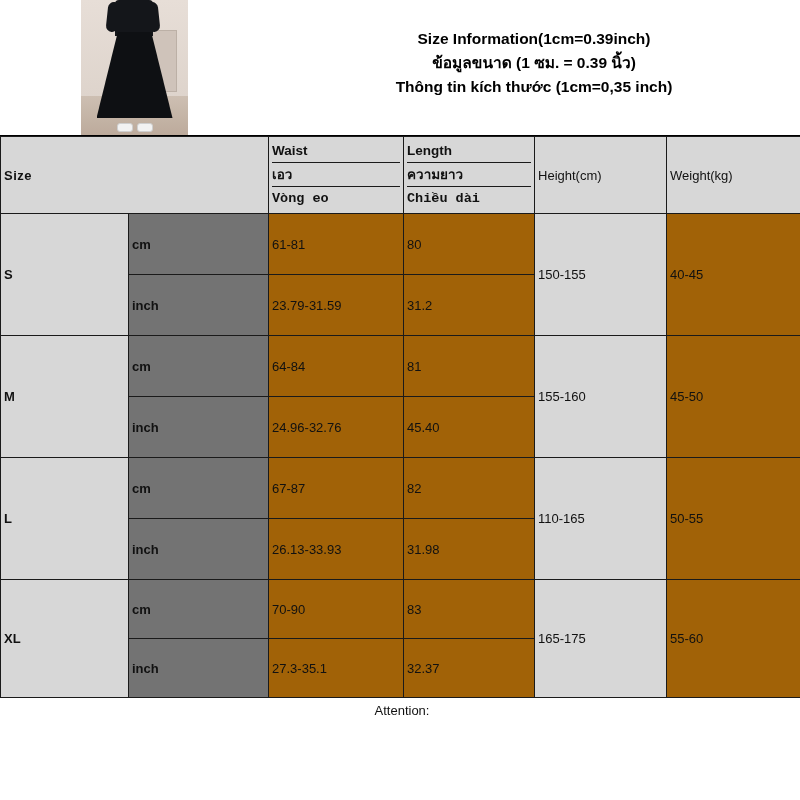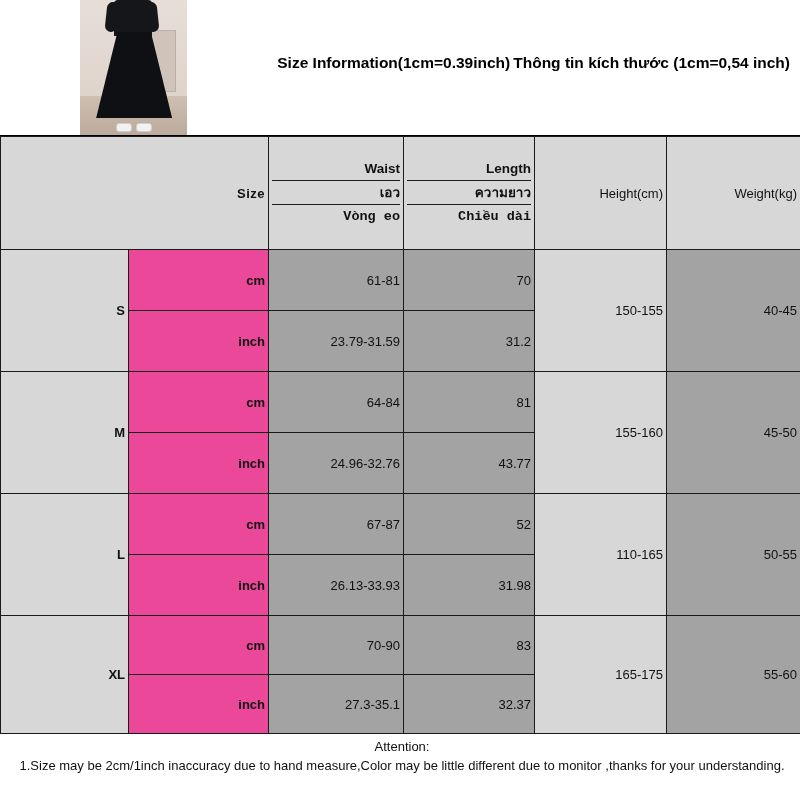--- a/index.html
+++ b/index.html
@@ -72,21 +72,21 @@
   .photo .shoe-l, .photo .shoe-r {
     position: absolute; bottom: 4px; width: 16px; height: 9px;
     background: #f2f2f2; border-radius: 3px; border:1px solid #cfcfcf;
   }
   .photo .shoe-l { left: 36px; }
   .photo .shoe-r { left: 56px; }
 
   .header-title {
     flex: 1;
     display: flex;
-    flex-direction: row;
+    flex-direction: column;
     align-items: center;
     justify-content: center;
     padding: 6px 10px 14px 10px;
     gap: 3px;
   }
   .header-title .line {
     font-weight: bold;
     font-size: 15.5px;
     color: #000;
     text-align: center;
@@ -95,37 +95,37 @@
   }
 
   
   table.size-table {
     width: 800px;
     border-collapse: collapse;
     table-layout: fixed;
   }
   table.size-table td {
     border: 1px solid #1a1a1a;
-    text-align: right;
+    text-align: left;
     vertical-align: middle;
     font-size: 13px;
     color: #111;
-    padding: 20px 3px;
+    padding: 2px 3px;
   }
   
   .c-size   { width: 128px; }
   .c-unit   { width: 140px; }
   .c-waist  { width: 135px; }
   .c-length { width: 131px; }
   .c-height { width: 132px; }
   .c-weight { width: 134px; }
 
   .grey { background: #d7d7d7; }
-  .light { background: #a3a3a3; }
-  .white { background: #ec4899; }
+  .light { background: #a16207; }
+  .white { background: #737373; }
 
   .hdr-size {
     font-size: 22px;
     font-weight: bold;
     letter-spacing: .5px;
   }
   .hdr-sub {
     font-size: 13.5px;
     font-weight: normal;
   }
@@ -176,21 +176,22 @@
         <div class="arm-l"></div>
         <div class="arm-r"></div>
         <div class="top"></div>
         <div class="skirt"></div>
         <div class="shoe-l"></div>
         <div class="shoe-r"></div>
       </div>
     </div>
     <div class="header-title">
       <div class="line">Size Information(1cm=0.39inch)</div>
-      <div class="line">Thông tin kích thước (1cm=0,54 inch)</div>
+      <div class="line">ข้อมูลขนาด (1 ซม. = 0.39 นิ้ว)</div>
+      <div class="line">Thông tin kích thước (1cm=0,35 inch)</div>
     </div>
   </div>
 
   <table class="size-table">
     <colgroup>
       <col class="c-size">
         <col class="c-unit">
         <col class="c-waist">
       <col class="c-length">
         <col class="c-height">
@@ -211,49 +212,49 @@
           <div class="row-line">Chiều dài</div>
         </td>
         <td class="grey hdr-sub">Height(cm)</td>
         <td class="grey hdr-sub">Weight(kg)</td>
       </tr>
 
       <tr>
         <td class="grey size-label" rowspan="2">S</td>
         <td class="white unit-label" style="height:61px">cm</td>
         <td class="light val">61-81</td>
-        <td class="light val">70</td>
+        <td class="light val">80</td>
         <td class="grey val" rowspan="2">150-155</td>
         <td class="light val" rowspan="2">40-45</td>
       </tr>
       <tr>
         <td class="white unit-label" style="height:61px">inch</td>
         <td class="light val">23.79-31.59</td>
         <td class="light val">31.2</td>
       </tr>
 
       <tr>
         <td class="grey size-label" rowspan="2">M</td>
         <td class="white unit-label" style="height:61px">cm</td>
         <td class="light val">64-84</td>
         <td class="light val">81</td>
         <td class="grey val" rowspan="2">155-160</td>
         <td class="light val" rowspan="2">45-50</td>
       </tr>
       <tr>
         <td class="white unit-label" style="height:61px">inch</td>
         <td class="light val">24.96-32.76</td>
-        <td class="light val">43.77</td>
+        <td class="light val">45.40</td>
       </tr>
 
       <tr>
         <td class="grey size-label" rowspan="2">L</td>
         <td class="white unit-label" style="height:61px">cm</td>
         <td class="light val">67-87</td>
-        <td class="light val">52</td>
+        <td class="light val">82</td>
         <td class="grey val" rowspan="2">110-165</td>
         <td class="light val" rowspan="2">50-55</td>
       </tr>
       <tr>
         <td class="white unit-label" style="height:61px">inch</td>
         <td class="light val">26.13-33.93</td>
         <td class="light val">31.98</td>
       </tr>
 
       <tr>
@@ -267,16 +268,15 @@
       <tr>
         <td class="white unit-label" style="height:59px">inch</td>
         <td class="light val">27.3-35.1</td>
         <td class="light val">32.37</td>
       </tr>
     </tbody>
   </table>
 
   <div class="attention">
     <div class="att-title">Attention:</div>
-    <div class="att-line">1.Size may be 2cm/1inch inaccuracy due to hand measure,Color may be little different due to monitor ,thanks for your understanding.</div>
   </div>
 
 </div>
 
 </body></html>

